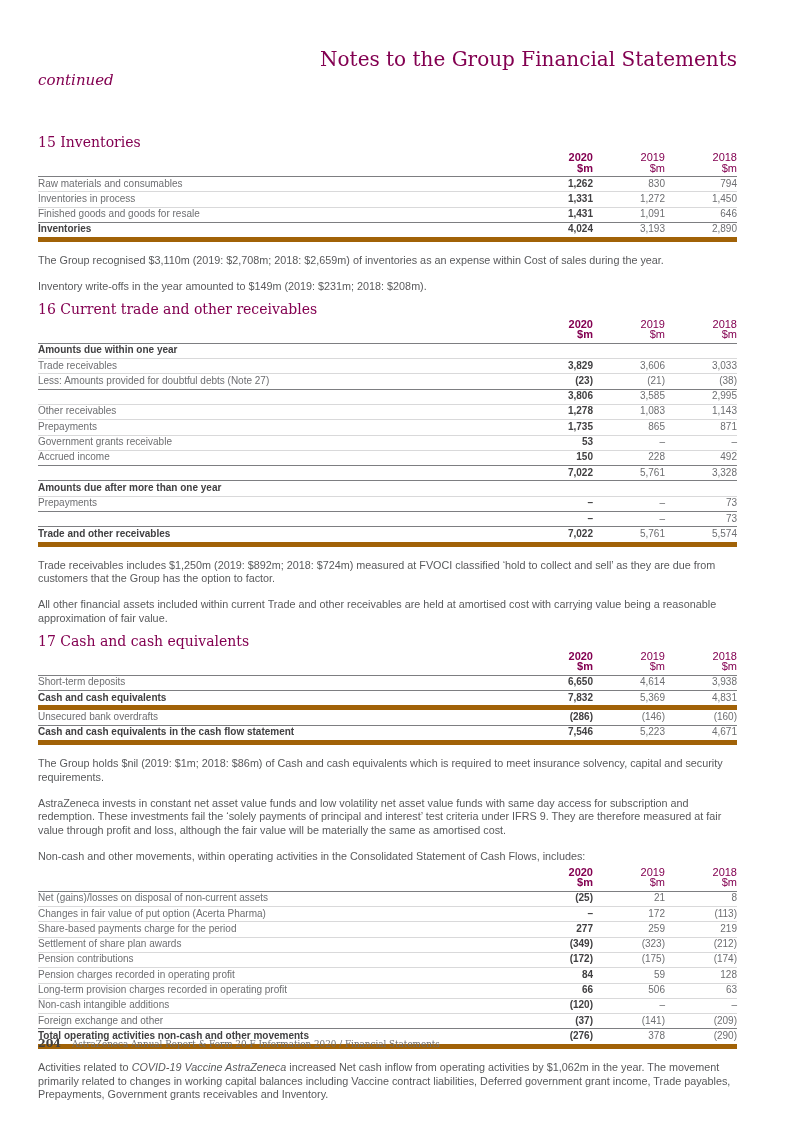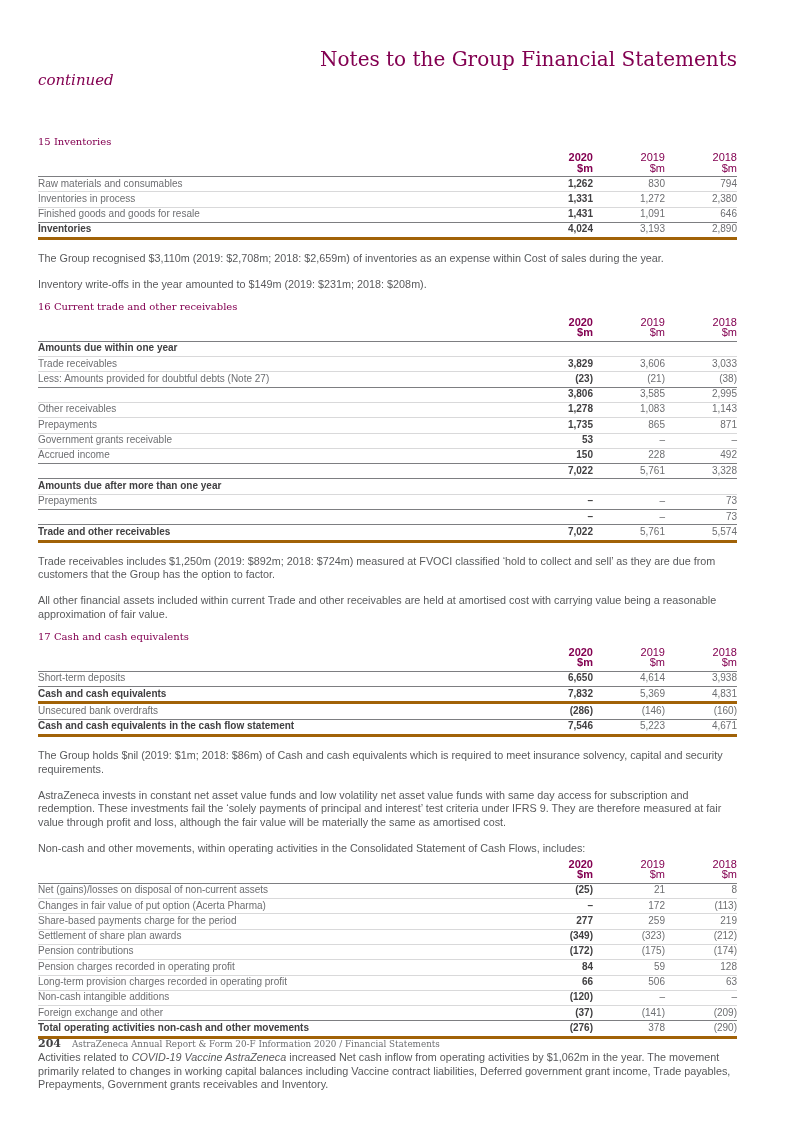--- a/index.html
+++ b/index.html
@@ -27,21 +27,21 @@
   .subtitle {
     font-family: "DejaVu Serif", serif;
     font-style: italic;
     font-size: 15px;
     line-height: 19px;
     color: #830051;
   }
   .sec-heading {
     font-family: "DejaVu Serif", serif;
     font-weight: 500;
-    font-size: 10px;
+    font-size: 14px;
     line-height: 16px;
     color: #830051;
     margin: 7px 0 2px 0;
   }
   .sec-first { margin-top: 44px; }
   p.body {
     font-size: 10.8px;
     line-height: 13.8px;
     color: #58595b;
     margin-top: 12px;
@@ -75,21 +75,21 @@
     color: #6d6e71;
     vertical-align: bottom;
   }
   .fintable td.val { text-align: right; }
   .fintable td.val.current { font-weight: bold; color: #414042; }
   .fintable tr.group td.label,
   .fintable tr.total td.label { font-weight: bold; color: #414042; }
   .fintable tr.group td,
   .fintable tr.subtotal td,
   .fintable tr.total td { border-top: 1px solid #7d7e81; }
-  .fintable tr.total td { border-bottom: 3px solid #a16207; }
+  .fintable tr.total td { border-bottom: 5px solid #a16207; }
 
   .footer {
     position: absolute;
     left: 38px; top: 1032px;
     font-family: "DejaVu Serif", serif;
     white-space: nowrap;
   }
   .pagenum {
     font-size: 11px;
     font-weight: bold;
@@ -133,21 +133,21 @@
           <tr class="normal">
             <td class="label">Raw materials and consumables</td>
             <td class="val current">1,262</td>
             <td class="val">830</td>
             <td class="val">794</td>
           </tr>
           <tr class="normal">
             <td class="label">Inventories in process</td>
             <td class="val current">1,331</td>
             <td class="val">1,272</td>
-            <td class="val">2,380</td>
+            <td class="val">1,450</td>
           </tr>
           <tr class="normal">
             <td class="label">Finished goods and goods for resale</td>
             <td class="val current">1,431</td>
             <td class="val">1,091</td>
             <td class="val">646</td>
           </tr>
           <tr class="total">
             <td class="label">Inventories</td>
             <td class="val current">4,024</td>

